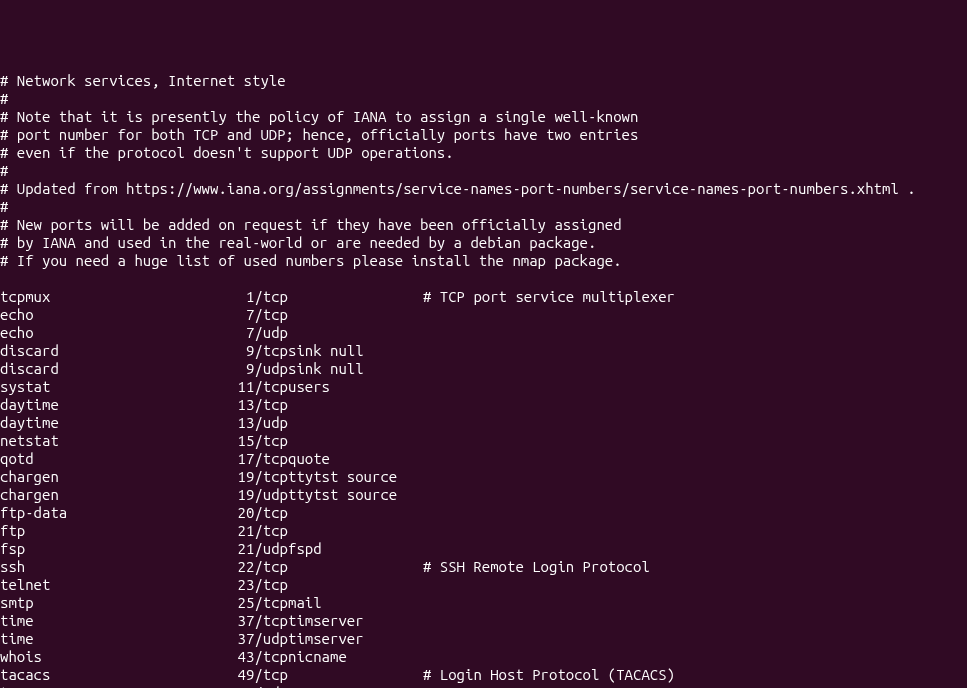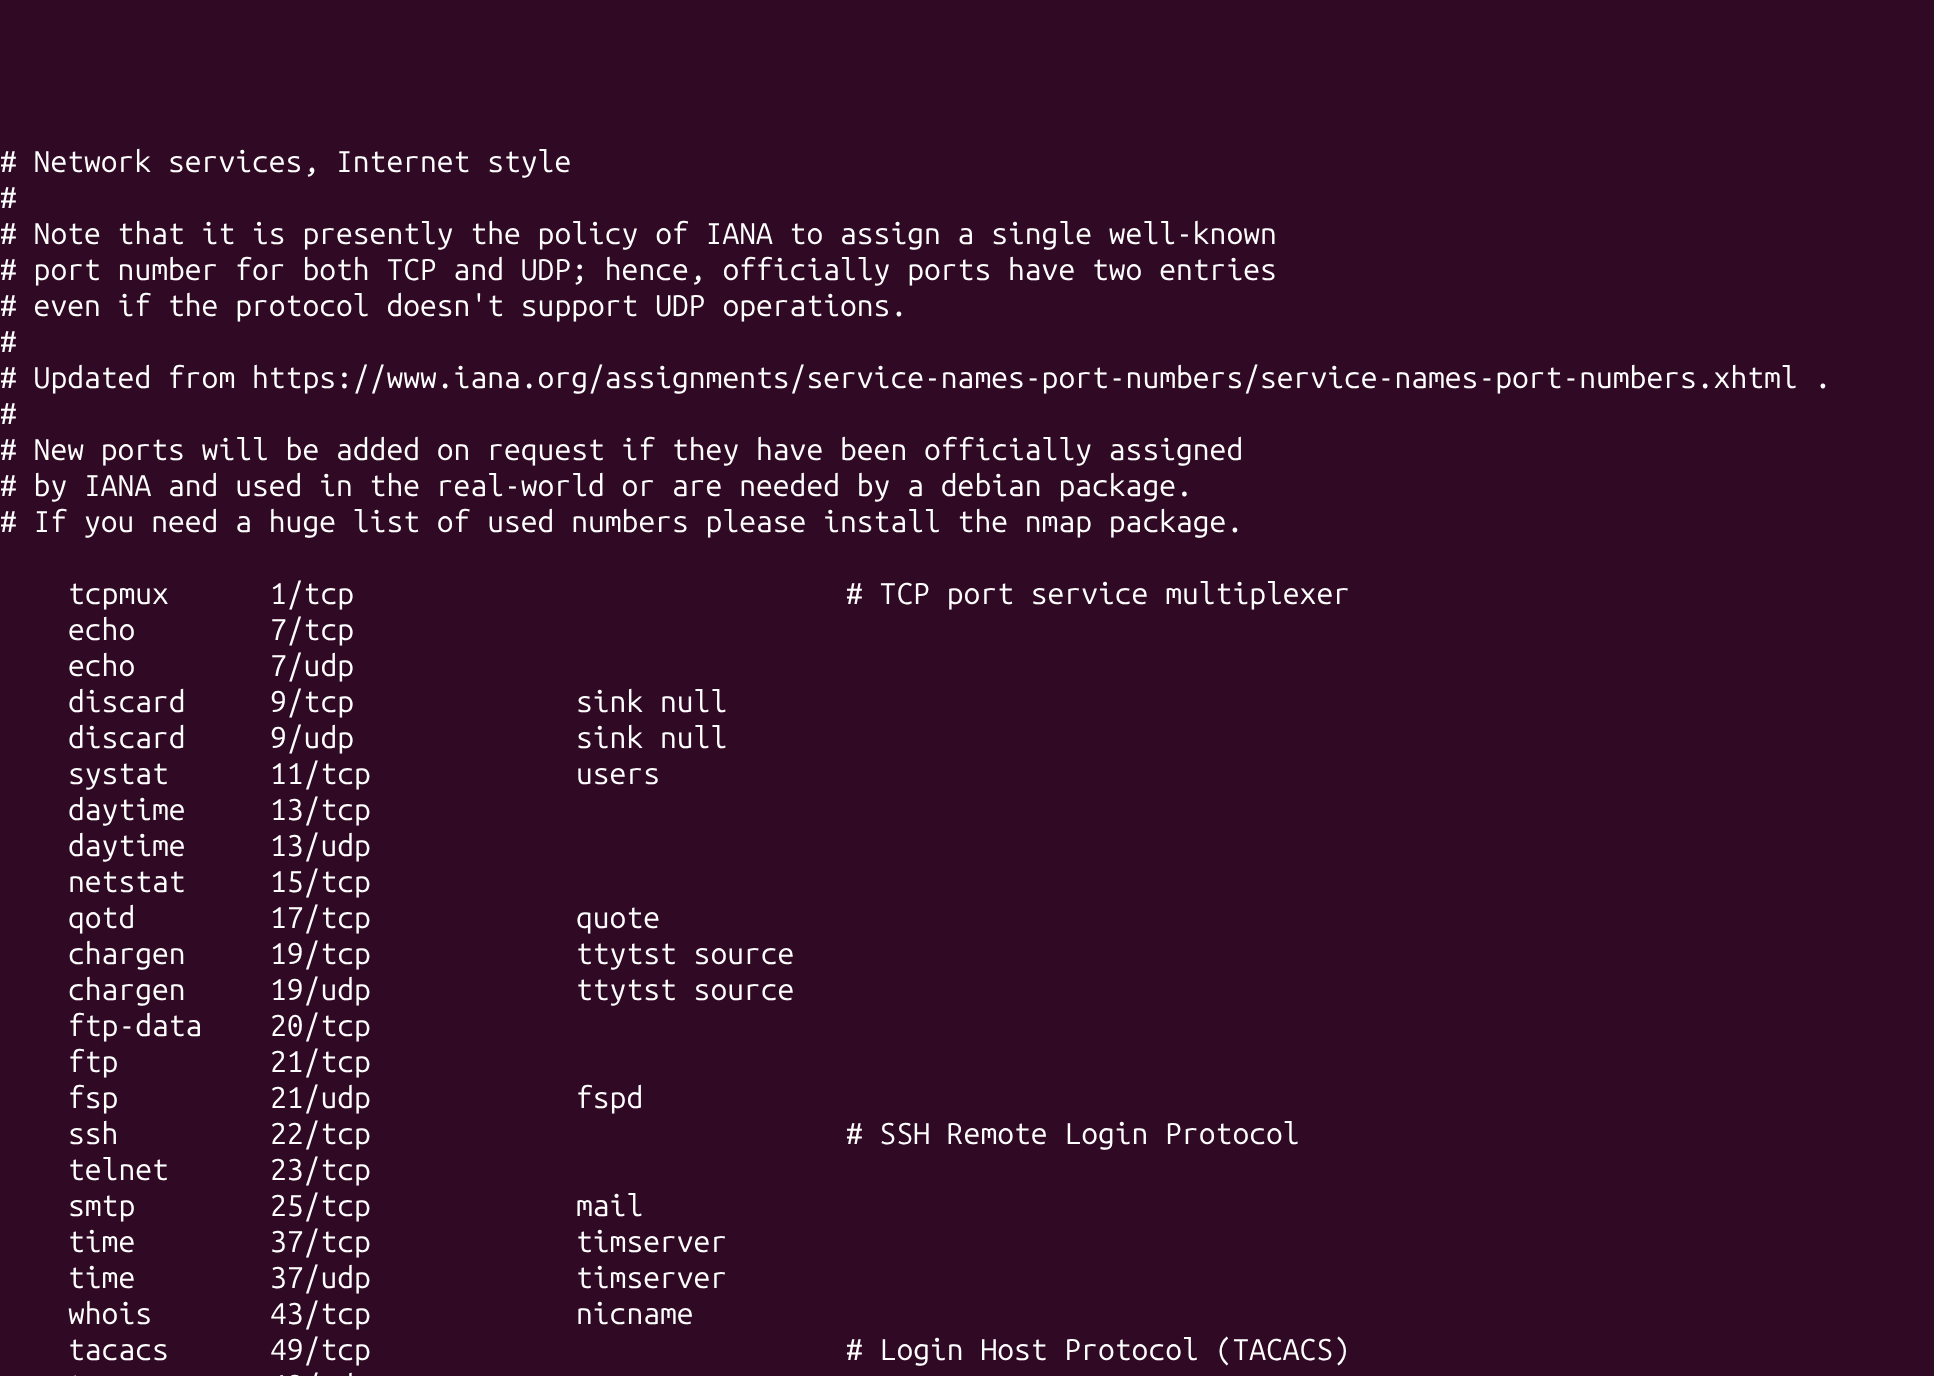--- a/index.html
+++ b/index.html
@@ -9,22 +9,22 @@
       font-family: 'Ubuntu Mono', 'DejaVu Sans Mono', 'Consolas', monospace;
       font-size: 15px;
       line-height: 18px;
       white-space: pre;
       padding: 0;
       width: 967px;
       height: 688px;
       overflow: hidden;
     }
     .line { white-space: pre; }
-    .col-name { display: inline-block; width: 135px; padding-left: 34px; }
-    .col-port { display: inline-block; width: 153px; }
+    .col-name { display: inline-block; width: 135px; }
+    .col-port { display: inline-block; width: 153px; text-align: right; }
     .col-alias { display: inline-block; width: 135px; }
   </style>
 </head>
 <body>
 
 
 
 <div id="content"><div class="line"># Network services, Internet style</div><div class="line">#</div><div class="line"># Note that it is presently the policy of IANA to assign a single well-known</div><div class="line"># port number for both TCP and UDP; hence, officially ports have two entries</div><div class="line"># even if the protocol doesn't support UDP operations.</div><div class="line">#</div><div class="line"># Updated from https://www.iana.org/assignments/service-names-port-numbers/service-names-port-numbers.xhtml .</div><div class="line">#</div><div class="line"># New ports will be added on request if they have been officially assigned</div><div class="line"># by IANA and used in the real-world or are needed by a debian package.</div><div class="line"># If you need a huge list of used numbers please install the nmap package.</div><div class="line">&nbsp;</div><div class="line"><span class="col-name">tcpmux</span><span class="col-port">1/tcp</span><span class="col-alias"></span><span># TCP port service multiplexer</span></div><div class="line"><span class="col-name">echo</span><span class="col-port">7/tcp</span><span class="col-alias"></span><span></span></div><div class="line"><span class="col-name">echo</span><span class="col-port">7/udp</span><span class="col-alias"></span><span></span></div><div class="line"><span class="col-name">discard</span><span class="col-port">9/tcp</span><span class="col-alias">sink null</span><span></span></div><div class="line"><span class="col-name">discard</span><span class="col-port">9/udp</span><span class="col-alias">sink null</span><span></span></div><div class="line"><span class="col-name">systat</span><span class="col-port">11/tcp</span><span class="col-alias">users</span><span></span></div><div class="line"><span class="col-name">daytime</span><span class="col-port">13/tcp</span><span class="col-alias"></span><span></span></div><div class="line"><span class="col-name">daytime</span><span class="col-port">13/udp</span><span class="col-alias"></span><span></span></div><div class="line"><span class="col-name">netstat</span><span class="col-port">15/tcp</span><span class="col-alias"></span><span></span></div><div class="line"><span class="col-name">qotd</span><span class="col-port">17/tcp</span><span class="col-alias">quote</span><span></span></div><div class="line"><span class="col-name">chargen</span><span class="col-port">19/tcp</span><span class="col-alias">ttytst source</span><span></span></div><div class="line"><span class="col-name">chargen</span><span class="col-port">19/udp</span><span class="col-alias">ttytst source</span><span></span></div><div class="line"><span class="col-name">ftp-data</span><span class="col-port">20/tcp</span><span class="col-alias"></span><span></span></div><div class="line"><span class="col-name">ftp</span><span class="col-port">21/tcp</span><span class="col-alias"></span><span></span></div><div class="line"><span class="col-name">fsp</span><span class="col-port">21/udp</span><span class="col-alias">fspd</span><span></span></div><div class="line"><span class="col-name">ssh</span><span class="col-port">22/tcp</span><span class="col-alias"></span><span># SSH Remote Login Protocol</span></div><div class="line"><span class="col-name">telnet</span><span class="col-port">23/tcp</span><span class="col-alias"></span><span></span></div><div class="line"><span class="col-name">smtp</span><span class="col-port">25/tcp</span><span class="col-alias">mail</span><span></span></div><div class="line"><span class="col-name">time</span><span class="col-port">37/tcp</span><span class="col-alias">timserver</span><span></span></div><div class="line"><span class="col-name">time</span><span class="col-port">37/udp</span><span class="col-alias">timserver</span><span></span></div><div class="line"><span class="col-name">whois</span><span class="col-port">43/tcp</span><span class="col-alias">nicname</span><span></span></div><div class="line"><span class="col-name">tacacs</span><span class="col-port">49/tcp</span><span class="col-alias"></span><span># Login Host Protocol (TACACS)</span></div><div class="line"><span class="col-name">tacacs</span><span class="col-port">49/udp</span><span class="col-alias"></span><span></span></div></div>
 
 

